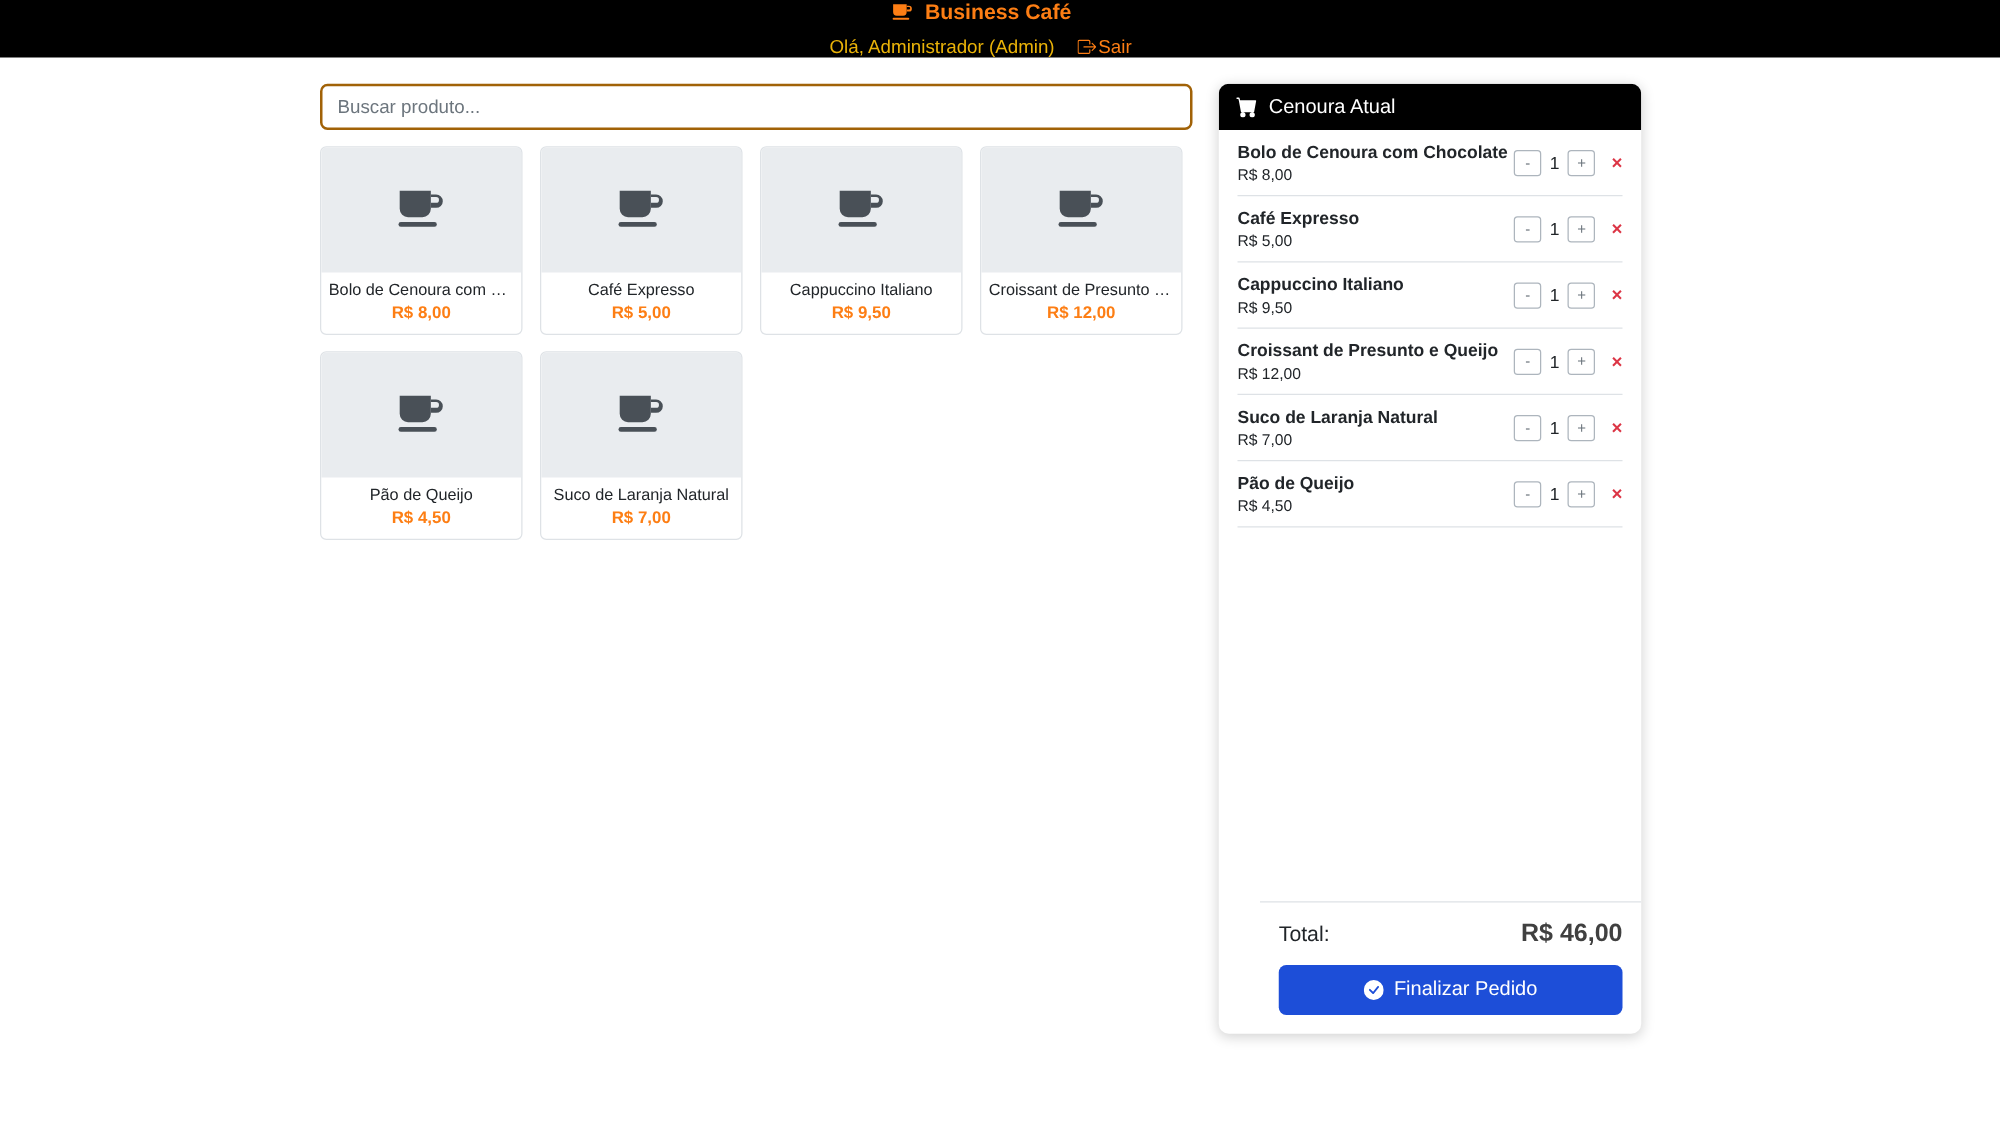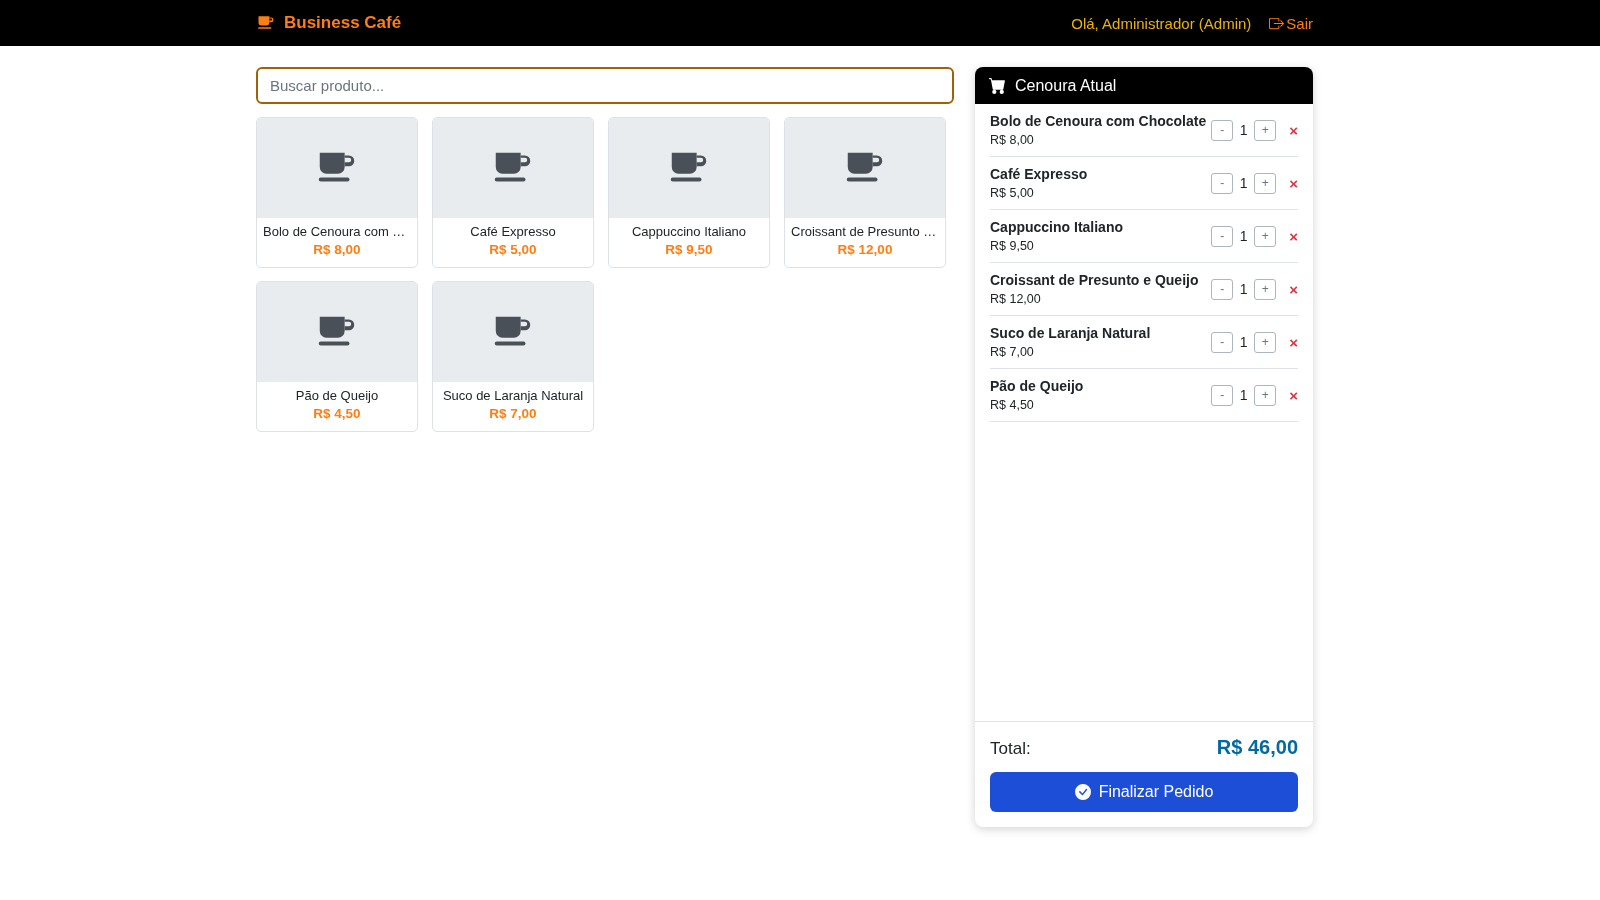--- a/index.html
+++ b/index.html
@@ -8,21 +8,21 @@
   body {
     font-family: "Liberation Sans", sans-serif;
     background: #ffffff;
     color: #212529;
     overflow: hidden;
   }
   
   .navbar { background: #000; height: 46px; width: 100%; }
   .nav-inner {
     width: 1057px; margin-left: 256px; height: 100%;
-    display: flex; align-items: center; justify-content: space-between;
+    display: flex; align-items: center; justify-content: space-between; flex-direction: column;
   }
   .brand {
     display: flex; align-items: center; gap: 8px;
     color: #fd7e14; font-weight: bold; font-size: 17px;
     text-decoration: none; cursor: pointer;
   }
   .brand .icon { width: 20px; height: 20px; display: inline-flex; }
   .nav-right { display: flex; align-items: center; gap: 18px; }
   .greeting { color: #eab308; font-size: 15px; }
   .logout {
@@ -99,24 +99,24 @@
     border: 1px solid #adb5bd; border-radius: 3px;
     background: #fff; color: #6c757d; font-size: 12px; line-height: 1;
     cursor: pointer; font-family: "Liberation Sans", sans-serif;
   }
   .qty { font-size: 14px; color: #212529; min-width: 9px; text-align: center; }
   .remove {
     border: none; background: none; color: #dc3545;
     font-size: 15px; font-weight: bold; cursor: pointer; margin-left: 7px;
     font-family: "Liberation Sans", sans-serif;
   }
-  .cart-footer { flex: 0 0 auto; border-top: 1px solid #dee2e6; padding: 14px 15px 15px; }
+  .cart-footer { flex: 0 0 auto; border-top: 1px solid #dee2e6; padding: 14px 15px 15px; margin-left: 33px; }
   .total-row { display: flex; justify-content: space-between; align-items: baseline; margin-bottom: 13px; }
   .total-label { font-size: 17px; color: #212529; }
-  .total-value { font-size: 20px; font-weight: bold; color: #0369a1; }
+  .total-value { font-size: 20px; font-weight: bold; color: #404040; }
   .checkout {
     width: 100%; height: 40px;
     background: #1d4ed8; border: none; border-radius: 6px;
     color: #fff; font-size: 16px; cursor: pointer;
     display: flex; align-items: center; justify-content: center; gap: 8px;
     font-family: "Liberation Sans", sans-serif;
   }
   .checkout .icon { width: 16px; height: 16px; display: inline-flex; }
   svg { display: block; width: 100%; height: 100%; }
 </style>

